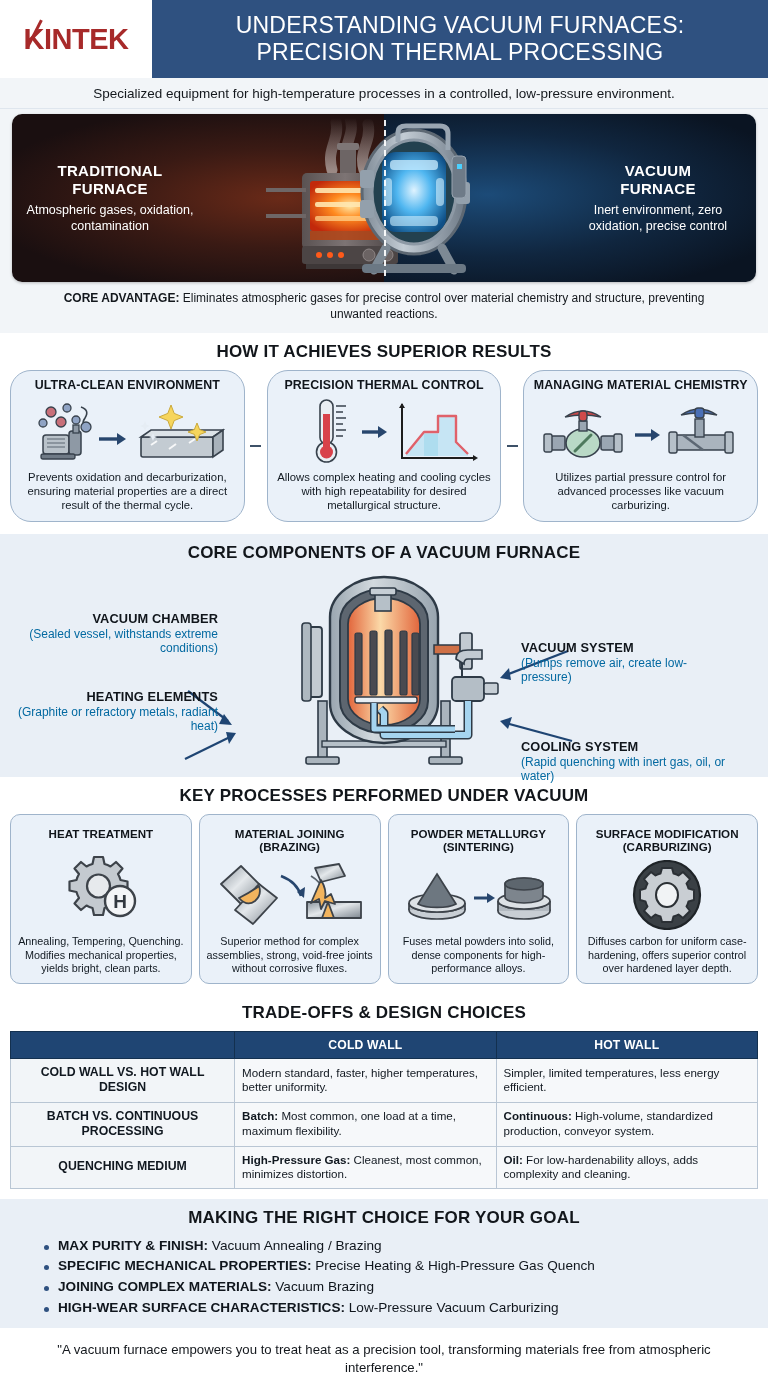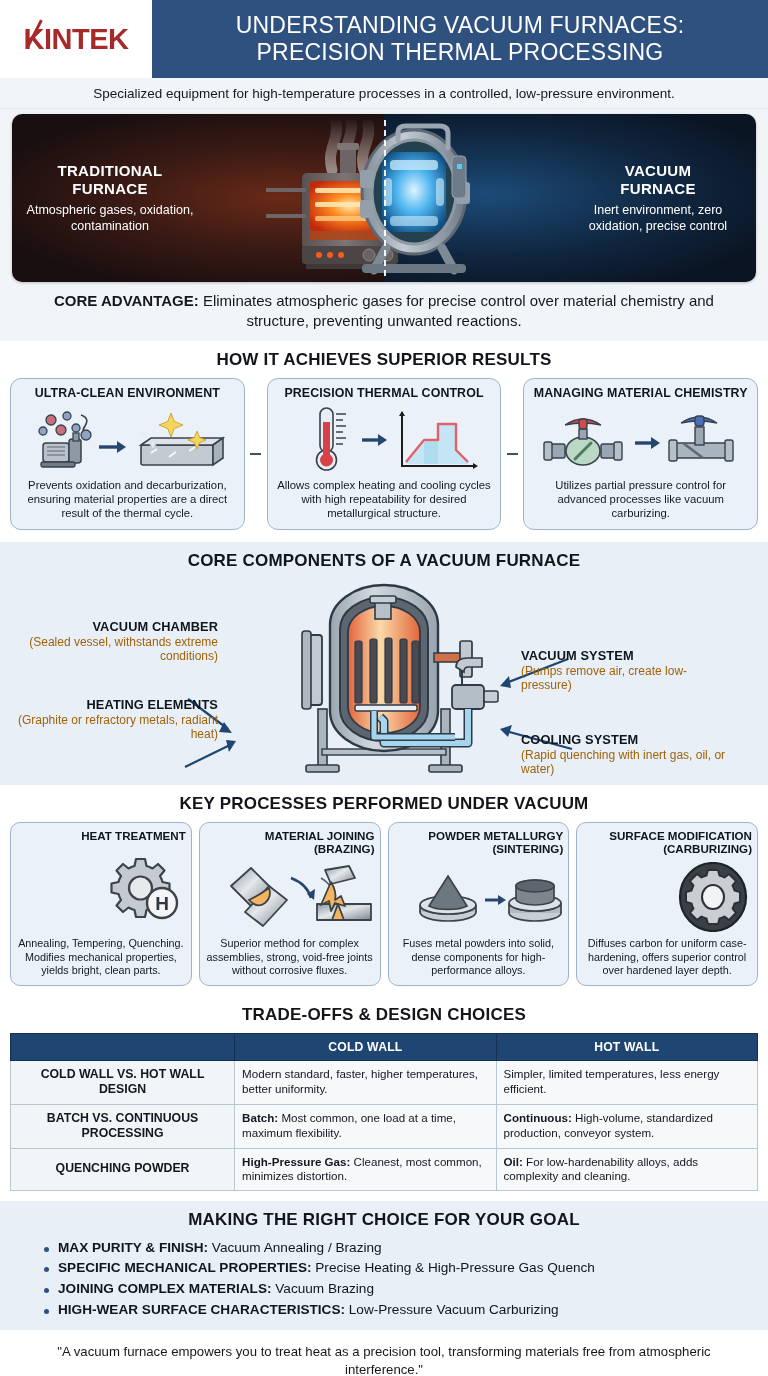--- a/index.html
+++ b/index.html
@@ -96,21 +96,21 @@
     position:absolute; left:50%; top:6px; bottom:6px; width:0;
     border-left: 2px dashed #ffffff; z-index: 6; opacity:.92;
   }
   .art { position:absolute; z-index:2; }
   .art-left { right: -70px; top: 4px; width: 210px; height: 160px; }
   .art-right { left: -70px; top: 6px; width: 205px; height: 156px; }
 
   .core-adv {
     background: #f2f5f8;
     text-align: center;
-    font-size: 15px;
+    font-size: 12px;
     line-height: 1.33;
     color: #14181d;
     padding: 9px 40px 10px;
   }
   .core-adv b { font-weight: bold; }
 
   
   .sec-title {
     text-align: center;
     font-size: 17px;
@@ -125,21 +125,21 @@
   .row3 {
     display: flex;
     align-items: stretch;
     padding: 0 10px 12px;
     gap: 0;
   }
   .card {
     flex: 1;
     background: #eaf1f9;
     border: 1.4px solid #9fb4cb;
-    border-radius: 11px;
+    border-radius: 21px;
     padding: 7px 8px 8px;
     display: flex;
     flex-direction: column;
     align-items: center;
     min-width: 0;
     justify-content: space-between;
   }
   .card-title {
     font-size: 12.4px;
     font-weight: bold;
@@ -164,33 +164,33 @@
   }
   .connector i {
     display:block; width: 11px; height: 2px; background: #3d5168;
   }
 
   
   .diagram-sec { background:#e9eff6; padding-bottom: 6px; }
   .diagram-area { position: relative; height: 200px; }
   .dlabel { position: absolute; width: 210px; }
   .dlabel b { display:block; font-size: 12.8px; font-weight: bold; color:#10151b; letter-spacing:.1px;}
-  .dlabel span { display:block; font-size: 12px; color:#a16207; line-height:1.22; margin-top:1px;}
+  .dlabel span { display:block; font-size: 12px; color:#0369a1; line-height:1.22; margin-top:1px;}
   .dl-right { text-align: left; }
   .dl-left { text-align: right; }
 
   
   .row4 { display:flex; gap: 7px; padding: 0 10px 10px; }
   .pcard {
     flex: 1;
     background: #eaf1f9;
     border: 1.4px solid #9fb4cb;
     border-radius: 10px;
-    padding: 6px 5px 7px;
-    display:flex; flex-direction:column; align-items:flex-end;
+    padding: 12px 5px 7px;
+    display:flex; flex-direction:column; align-items:center;
     min-width:0;
   }
   .pcard-title { font-size: 11.6px; font-weight: bold; text-align:center; color:#10151b; line-height:1.18;}
   .pcard-icon { flex:1; display:flex; align-items:center; justify-content:center; padding: 6px 0 5px;}
   .pcard-desc { font-size: 10.8px; line-height: 1.25; text-align:center; color:#121a22;}
 
   
   .tbl-wrap { padding: 0 10px 10px; }
   table { width: 100%; border-collapse: collapse; table-layout: fixed; }
   th {
@@ -523,21 +523,21 @@
         <span>(Sealed vessel, withstands extreme conditions)</span>
       </div>
       <div class="dlabel dl-left" style="left:8px; top:118px;">
         <b>HEATING ELEMENTS</b>
         <span>(Graphite or refractory metals, radiant heat)</span>
       </div>
       <div class="dlabel dl-right" style="left:521px; top:69px;">
         <b>VACUUM SYSTEM</b>
         <span>(Pumps remove air, create low-pressure)</span>
       </div>
-      <div class="dlabel dl-right" style="left:521px; top:153px;">
+      <div class="dlabel dl-right" style="left:521px; top:168px;">
         <b>COOLING SYSTEM</b>
         <span>(Rapid quenching with inert gas, oil, or water)</span>
       </div>
     </div>
   </div>
 
   <div class="band-white">
     <div class="sec-title">KEY PROCESSES PERFORMED UNDER VACUUM</div>
     <div class="row4">
 
@@ -646,21 +646,21 @@
             <td class="rowhead">COLD WALL VS. HOT WALL DESIGN</td>
             <td><b></b><span>Modern standard, faster, higher temperatures, better uniformity.</span></td>
             <td><b></b><span>Simpler, limited temperatures, less energy efficient.</span></td>
           </tr>
           <tr>
             <td class="rowhead">BATCH VS. CONTINUOUS PROCESSING</td>
             <td><b>Batch:</b><span> Most common, one load at a time, maximum flexibility.</span></td>
             <td><b>Continuous:</b><span> High-volume, standardized production, conveyor system.</span></td>
           </tr>
           <tr>
-            <td class="rowhead">QUENCHING POWDER</td>
+            <td class="rowhead">QUENCHING MEDIUM</td>
             <td><b>High-Pressure Gas:</b><span> Cleanest, most common, minimizes distortion.</span></td>
             <td><b>Oil:</b><span> For low-hardenability alloys, adds complexity and cleaning.</span></td>
           </tr>
         </tbody>
       </table>
     </div>
   </div>
 
   <div class="choices">
     <div class="sec-title">MAKING THE RIGHT CHOICE FOR YOUR GOAL</div>

